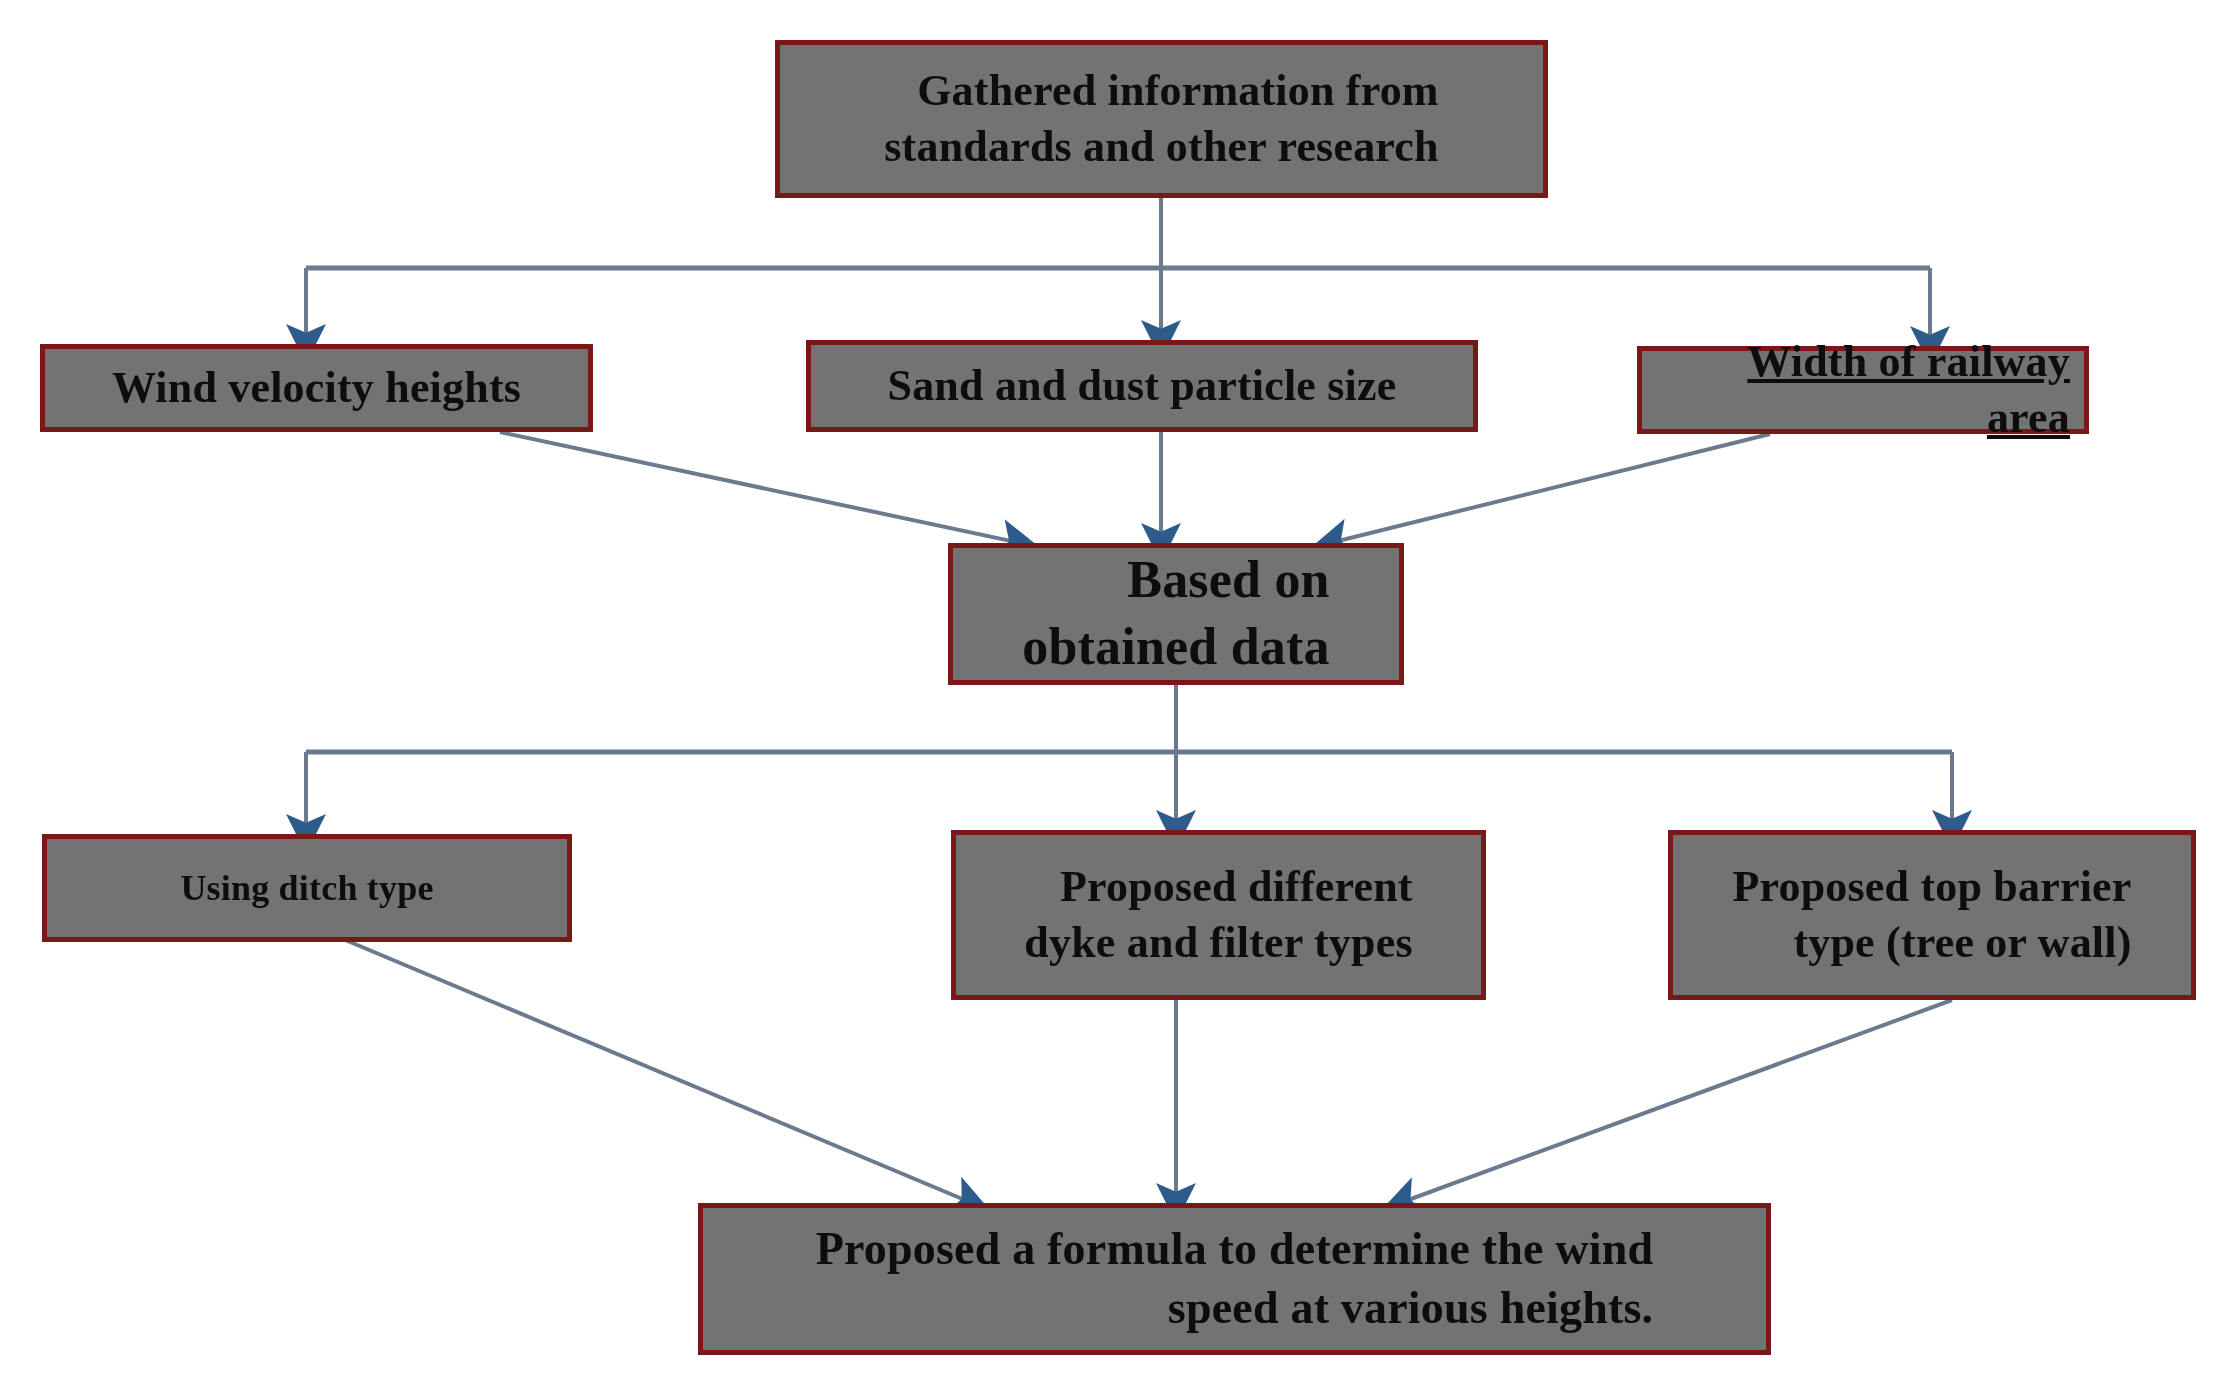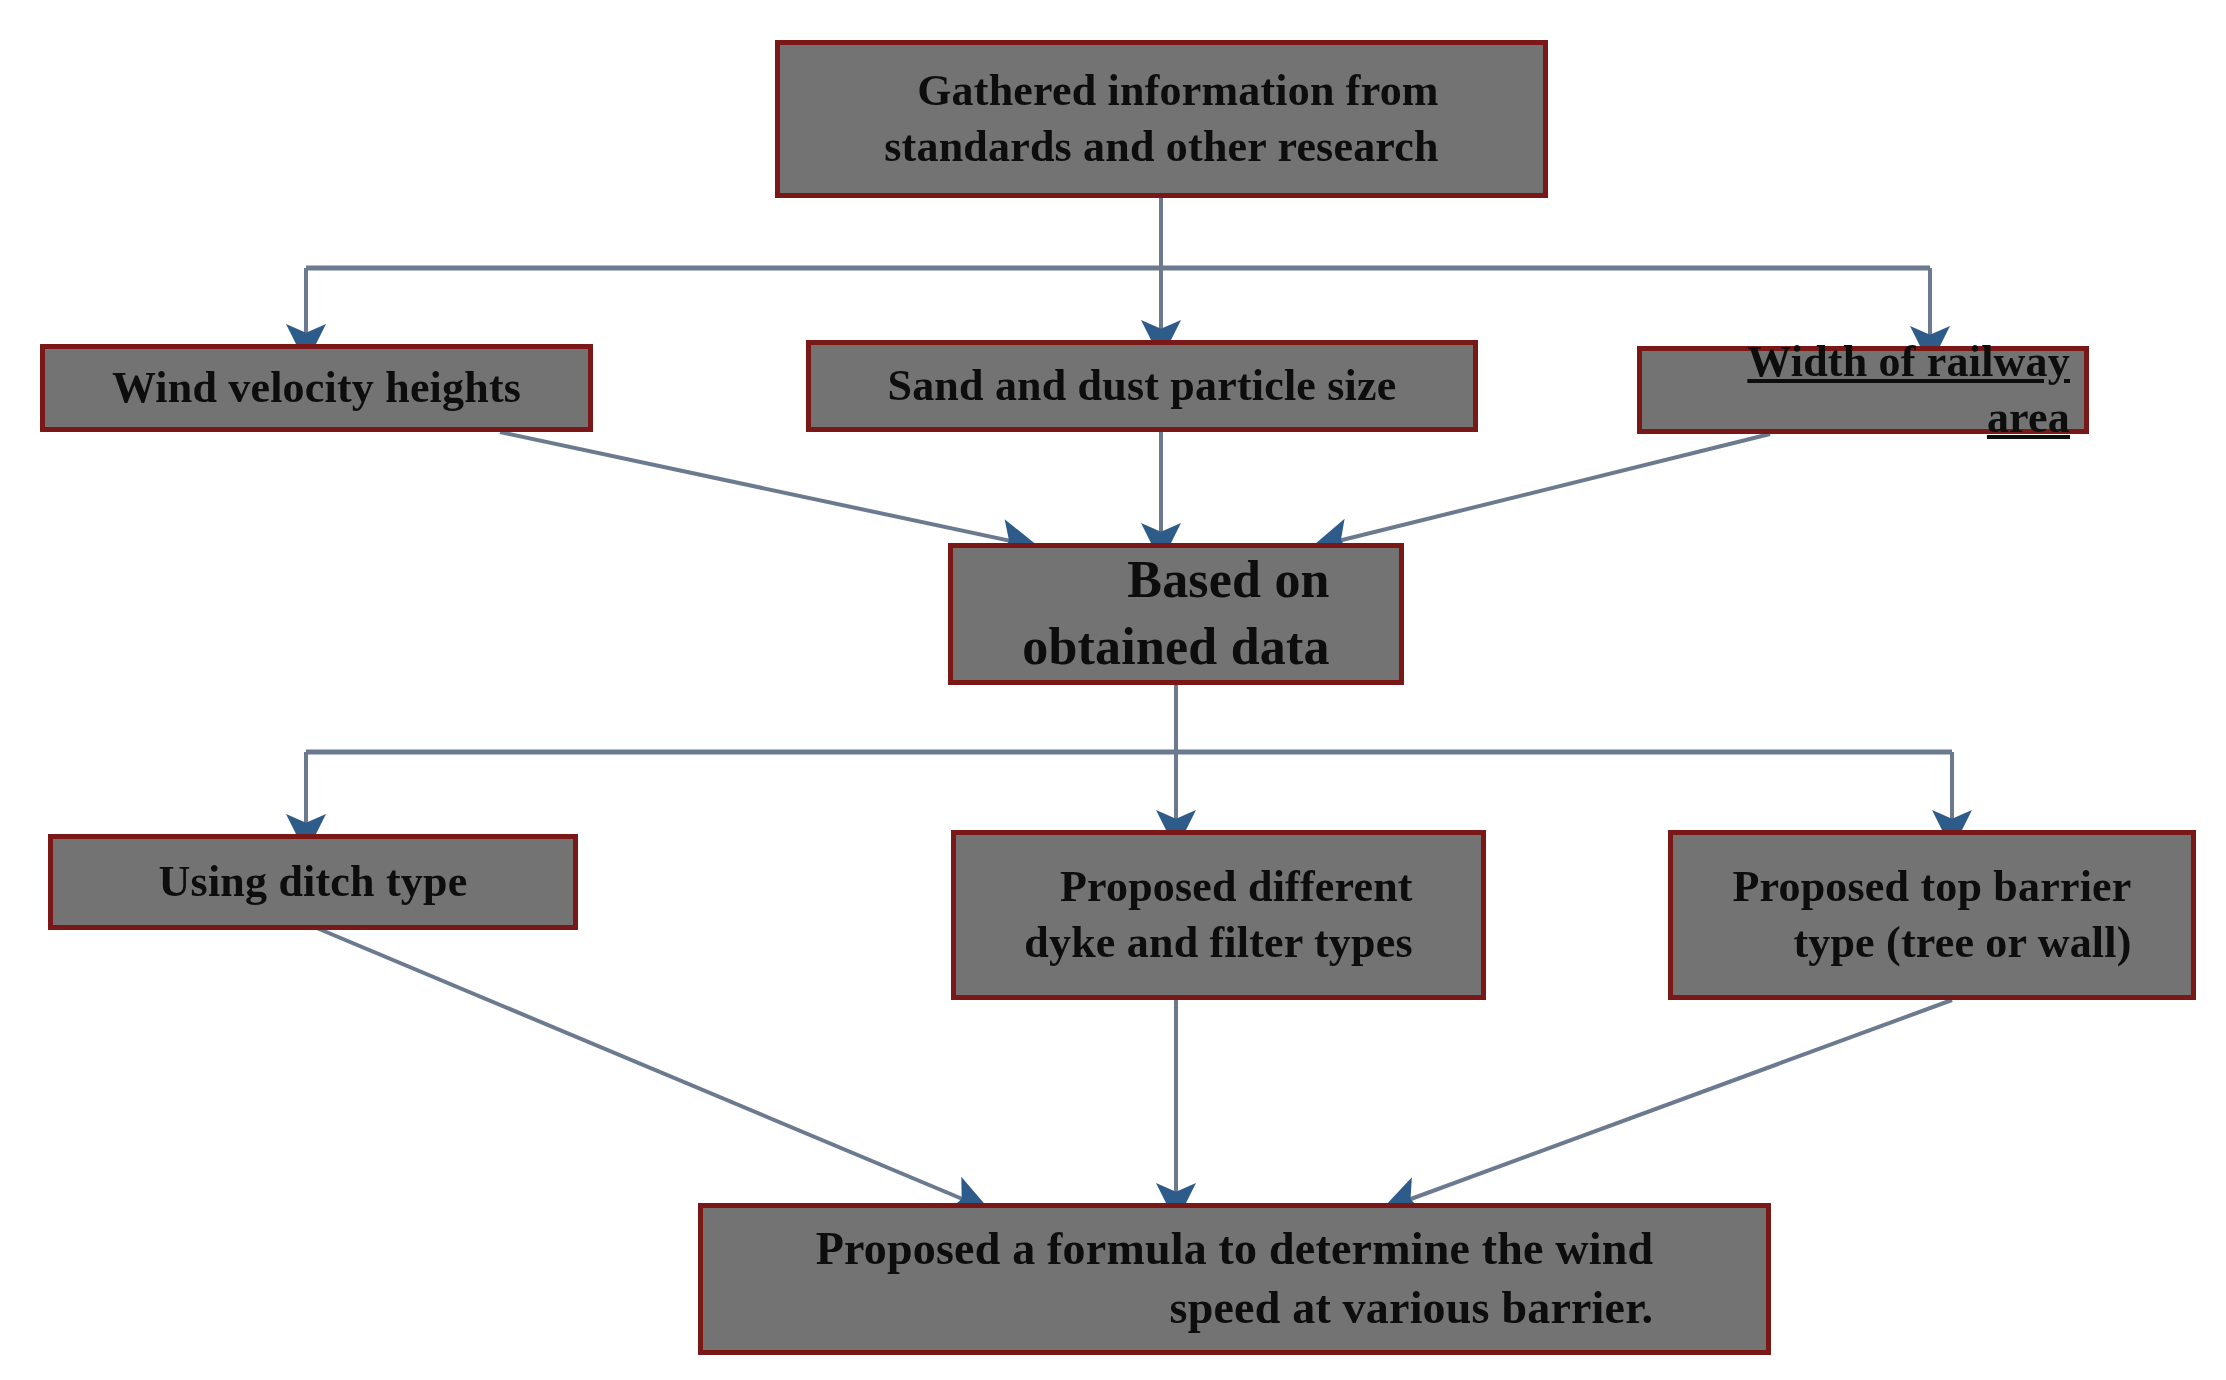--- a/index.html
+++ b/index.html
@@ -39,21 +39,21 @@
     z-index: 2;
   }
   .node span { display: block; padding: 0 14px; white-space: pre-line; }
 
   
   #n-root     { left: 775px;  top: 40px;   width: 773px;  height: 158px; font-size: 44px; }
   #n-wind     { left: 40px;   top: 344px;  width: 553px;  height: 88px;  font-size: 44px; }
   #n-sand     { left: 806px;  top: 340px;  width: 672px;  height: 92px;  font-size: 44px; }
   #n-width    { left: 1637px; top: 346px;  width: 452px;  height: 88px;  font-size: 44px; text-decoration: underline; }
   #n-based    { left: 948px;  top: 543px;  width: 456px;  height: 142px; font-size: 52px; }
-  #n-ditch    { left: 48px;   top: 834px;  width: 530px;  height: 96px;  font-size: 44px; }
+  #n-ditch    { left: 42px;   top: 834px;  width: 530px;  height: 108px;  font-size: 36px; }
   #n-dyke     { left: 908px;  top: 830px;  width: 535px;  height: 170px; font-size: 44px; margin-left: 43px; }
   #n-barrier  { left: 1668px; top: 830px;  width: 528px;  height: 170px; font-size: 44px; }
   #n-formula  { left: 698px;  top: 1203px; width: 1073px; height: 152px; font-size: 46px; }
 </style>
 </head>
 <body>
 
 <div id="canvas">
 
   <svg id="connectors" viewBox="0 0 2226 1380" xmlns="http://www.w3.org/2000/svg">
@@ -118,16 +118,16 @@
 dyke and filter types</span>
   </div>
 
   <div class="node" id="n-barrier">
     <span>Proposed top barrier
 type (tree or wall)</span>
   </div>
 
   <div class="node" id="n-formula">
     <span>Proposed a formula to determine the wind
-speed at various barrier.</span>
+speed at various heights.</span>
   </div>
 
 </div>
 
 </body></html>

